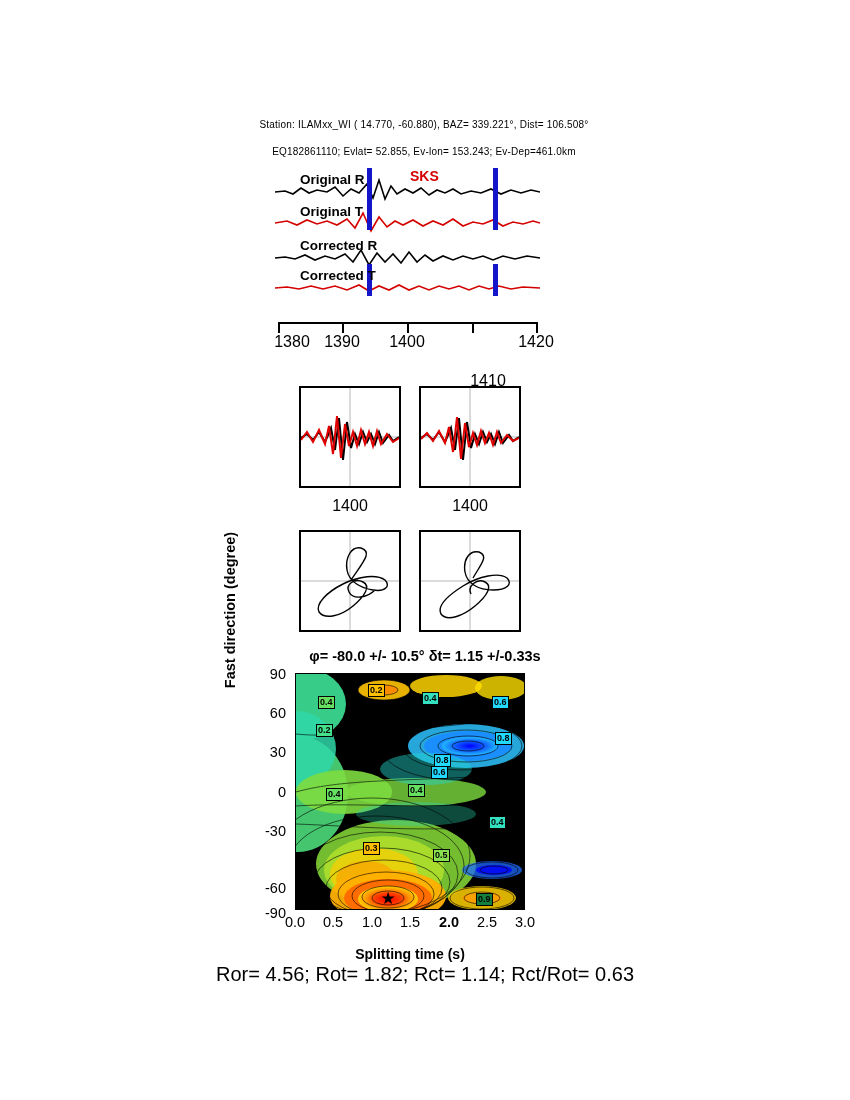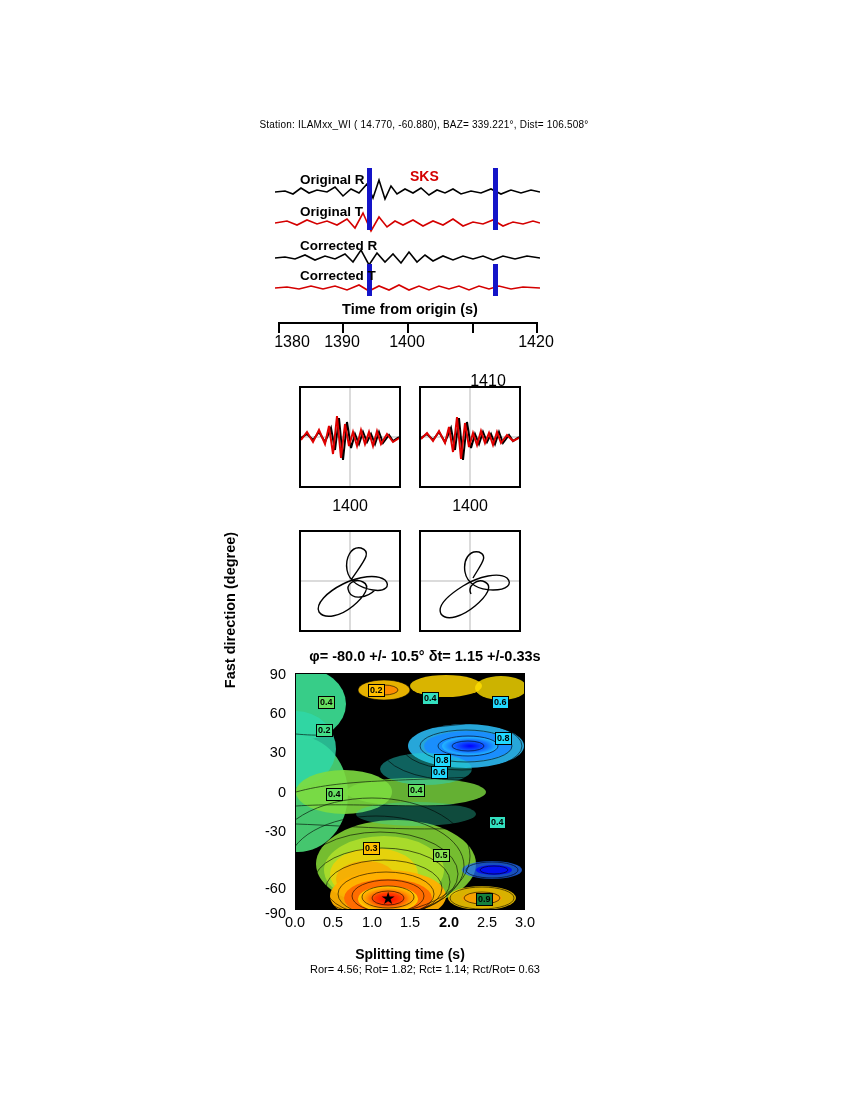--- a/index.html
+++ b/index.html
@@ -34,28 +34,29 @@
   
   .cont-title{position:absolute;left:225px;top:648px;width:400px;text-align:center;font-size:14.5px;font-weight:bold;}
   .contour{position:absolute;left:295px;top:673px;width:230px;height:237px;border:1px solid #000;background:#000;box-sizing:border-box;overflow:hidden;}
   .ylab{position:absolute;left:222px;top:700px;width:180px;transform:rotate(-90deg);transform-origin:left top;font-size:14.5px;font-weight:bold;text-align:center;}
   .xlab{position:absolute;left:295px;top:938px;width:230px;text-align:center;font-size:14px;font-weight:bold;margin-top:8px;}
   .yticks{position:absolute;left:246px;top:666px;width:44px;height:252px;font-size:14.5px;}
   .yticks span{position:absolute;right:4px;transform:translateY(-50%);}
   .xticks{position:absolute;left:265px;top:914px;width:290px;height:22px;font-size:14.5px;}
   .xticks span{position:absolute;top:0;transform:translateX(-50%);}
   .clab{position:absolute;font-size:9px;font-weight:bold;padding:0 1px;border:1px solid #000;line-height:11px;}
-  .footer{position:absolute;left:0;top:963px;width:850px;text-align:center;font-size:11px;}
+  .footer{position:absolute;left:0;top:963px;width:850px;text-align:center;font-size:20px;}
 </style>
 </head>
 <body>
 
 <div class="page">
 
   <div class="hdr hdr1">Station: ILAMxx_WI ( 14.770,  -60.880), BAZ=  339.221°, Dist=  106.508°</div>
+  <div class="hdr hdr2">EQ182861110; Evlat=  52.855, Ev-lon= 153.243; Ev-Dep=461.0km</div>
 
   <div class="wavepanel">
     <div class="sks">SKS</div>
 
     <svg class="trace" style="top:4px;" viewBox="0 0 265 34" preserveAspectRatio="none">
       <path d="M0,20 L10,19 L18,22 L26,16 L34,21 L42,18 L52,20 L60,15 L68,24 L76,17 L84,21 L92,12 L98,26 L104,8 L110,27 L116,14 L122,22 L130,17 L138,21 L146,16 L154,23 L162,18 L170,21 L178,17 L186,22 L196,19 L206,21 L216,17 L226,22 L236,18 L246,21 L256,18 L265,20" fill="none" stroke="#000" stroke-width="1.6"></path>
     </svg>
     <div class="bluebar" style="left:92px;top:0px;height:30px;"></div>
     <div class="bluebar" style="left:218px;top:0px;height:30px;"></div>
     <div class="wavelabel r" style="left:25px;top:4px;">Original R</div>
@@ -73,21 +74,20 @@
     <div class="wavelabel r" style="left:25px;top:70px;">Corrected R</div>
 
     <svg class="trace" style="top:100px;" viewBox="0 0 265 34" preserveAspectRatio="none">
       <path d="M0,20 L12,19 L24,21 L36,18 L48,21 L60,18 L72,22 L84,17 L94,23 L104,18 L114,22 L124,17 L134,22 L144,18 L154,22 L164,18 L174,21 L184,18 L194,22 L204,18 L214,21 L224,18 L236,21 L248,19 L265,20" fill="none" stroke="#d40000" stroke-width="1.6"></path>
     </svg>
     <div class="bluebar" style="left:92px;top:96px;height:32px;"></div>
     <div class="bluebar" style="left:218px;top:96px;height:32px;"></div>
     <div class="wavelabel r" style="left:25px;top:100px;">Corrected T</div>
   </div>
 
-  <div class="timecap">Time from origin (s)</div>
   <div class="axisline"></div>
   <div class="tickrow">
     <i style="left:0px;"></i>
       <i style="left:64px;"></i>
       <i style="left:129px;"></i>
       <i style="left:194px;"></i>
       <i style="left:258px;"></i>
   </div>
   <div class="ticklabels">
     <span style="left:34px;">1380</span>

